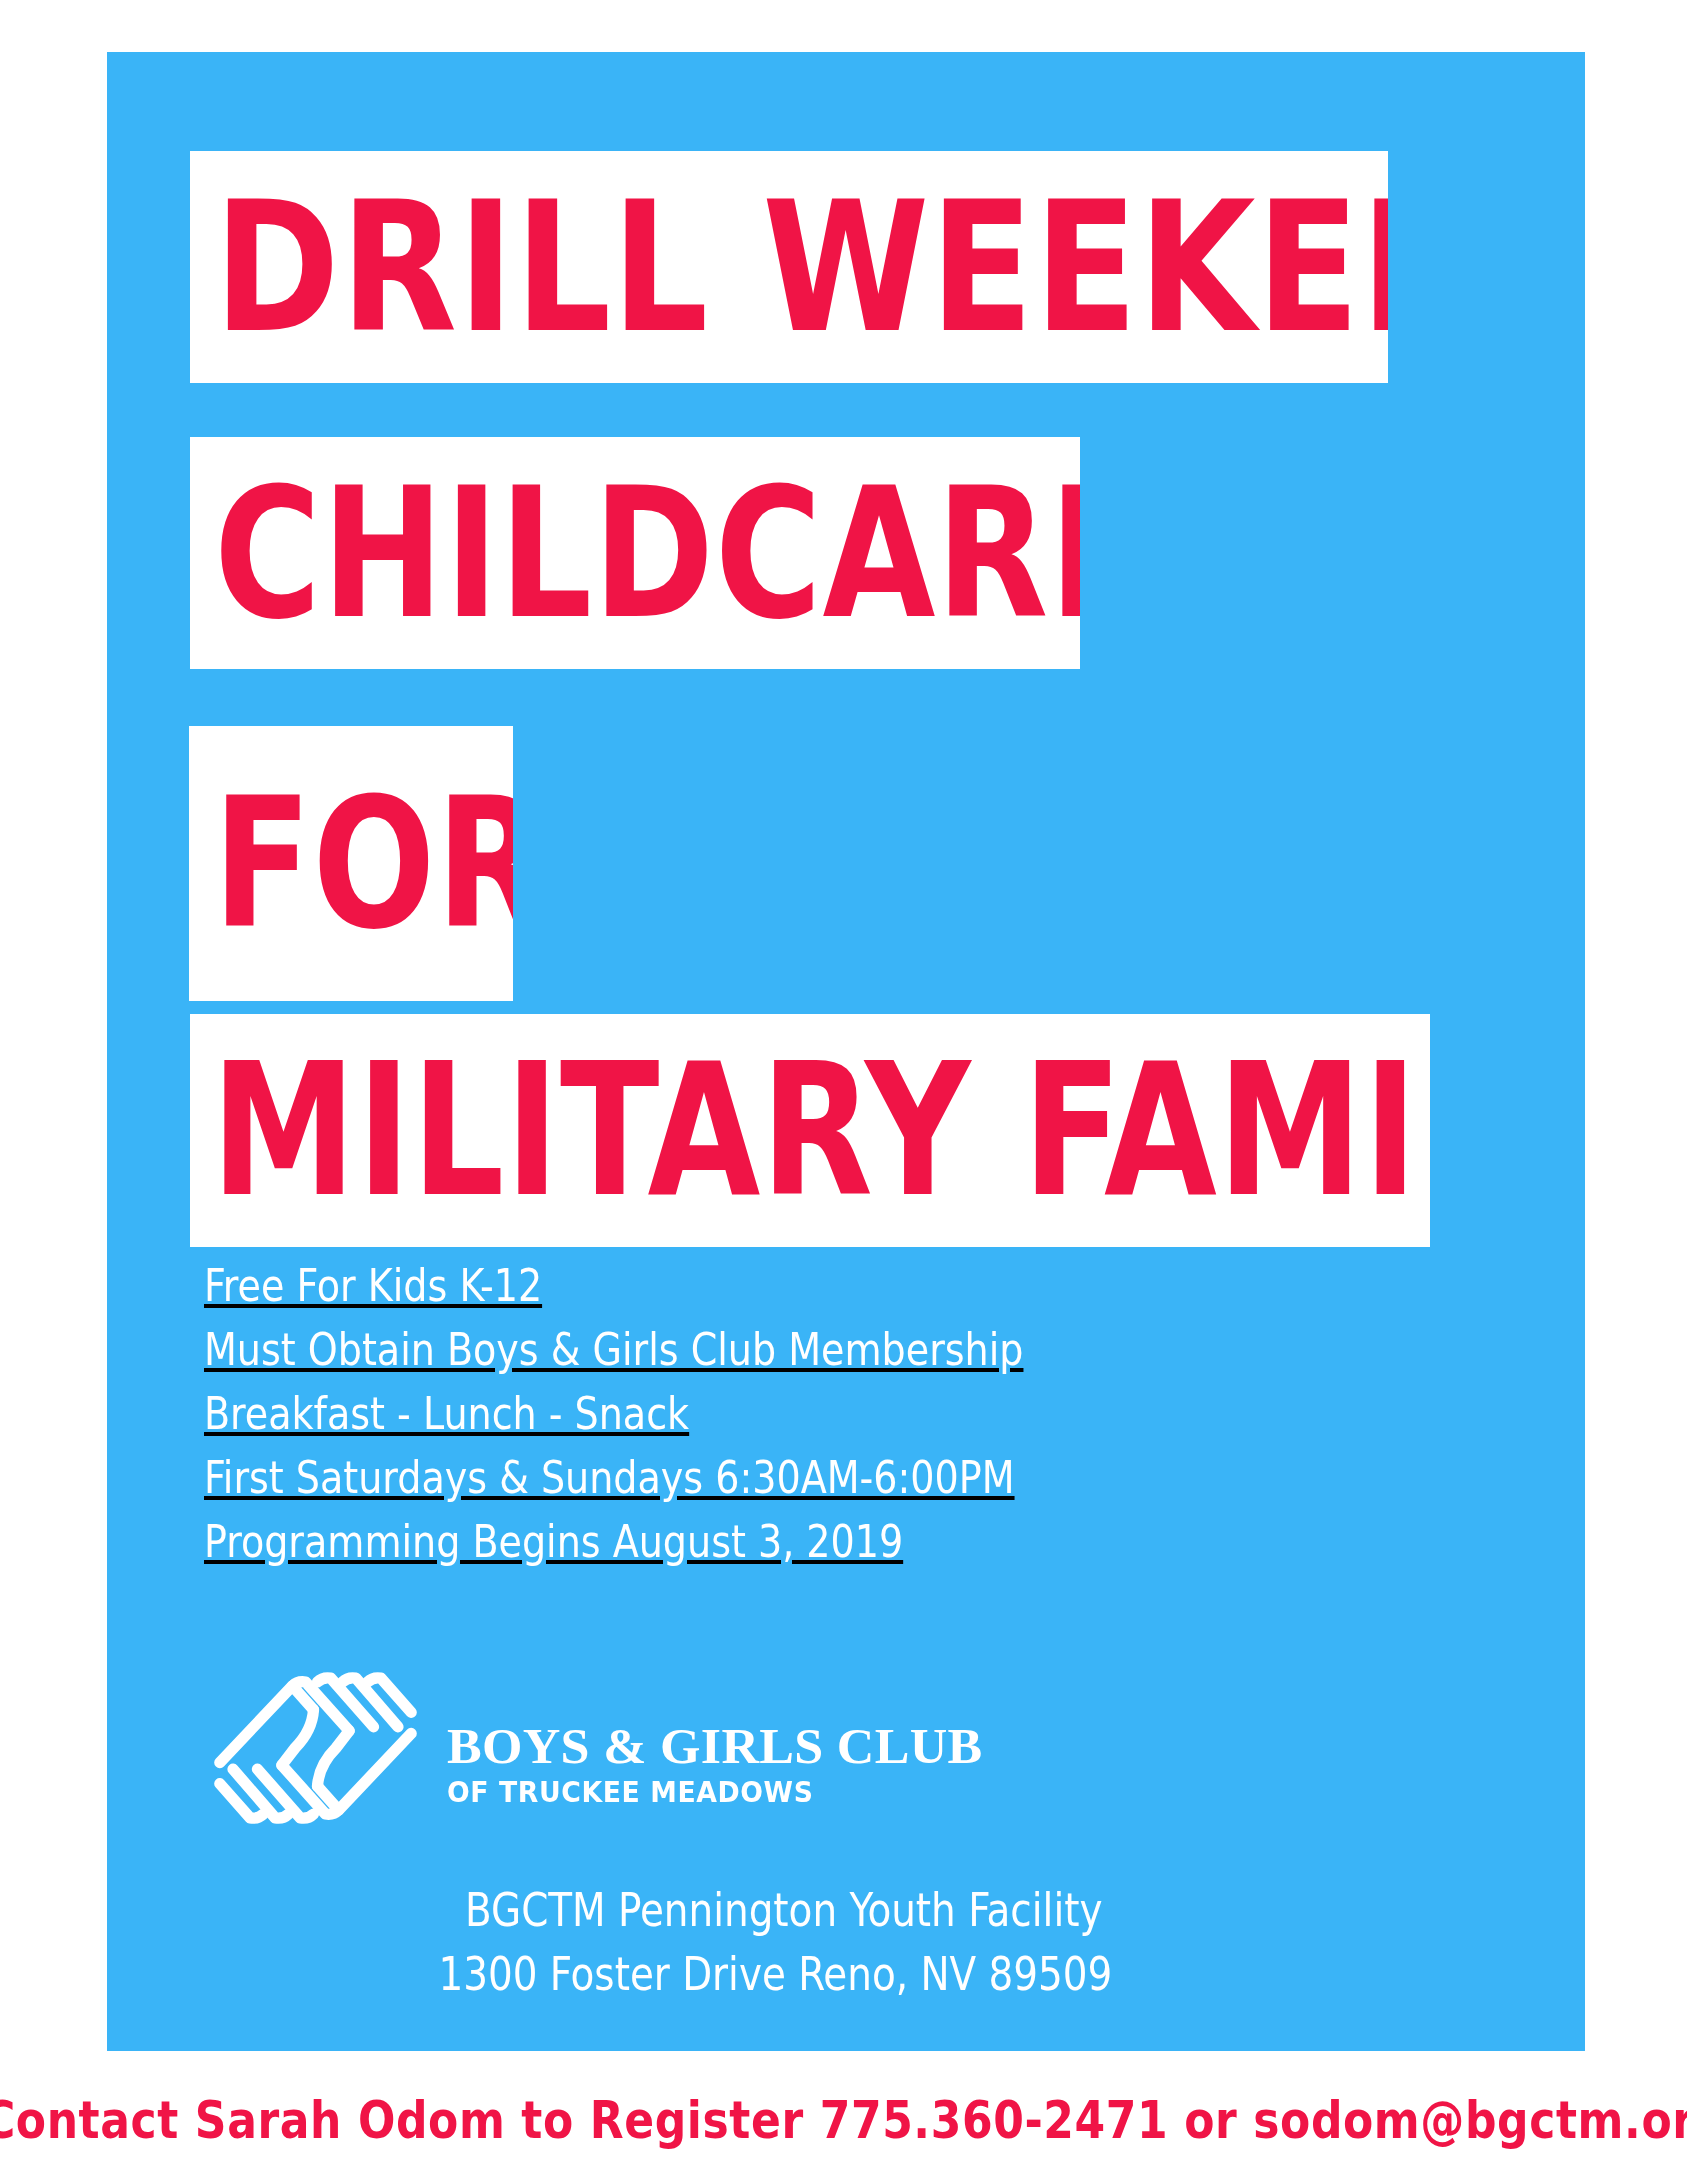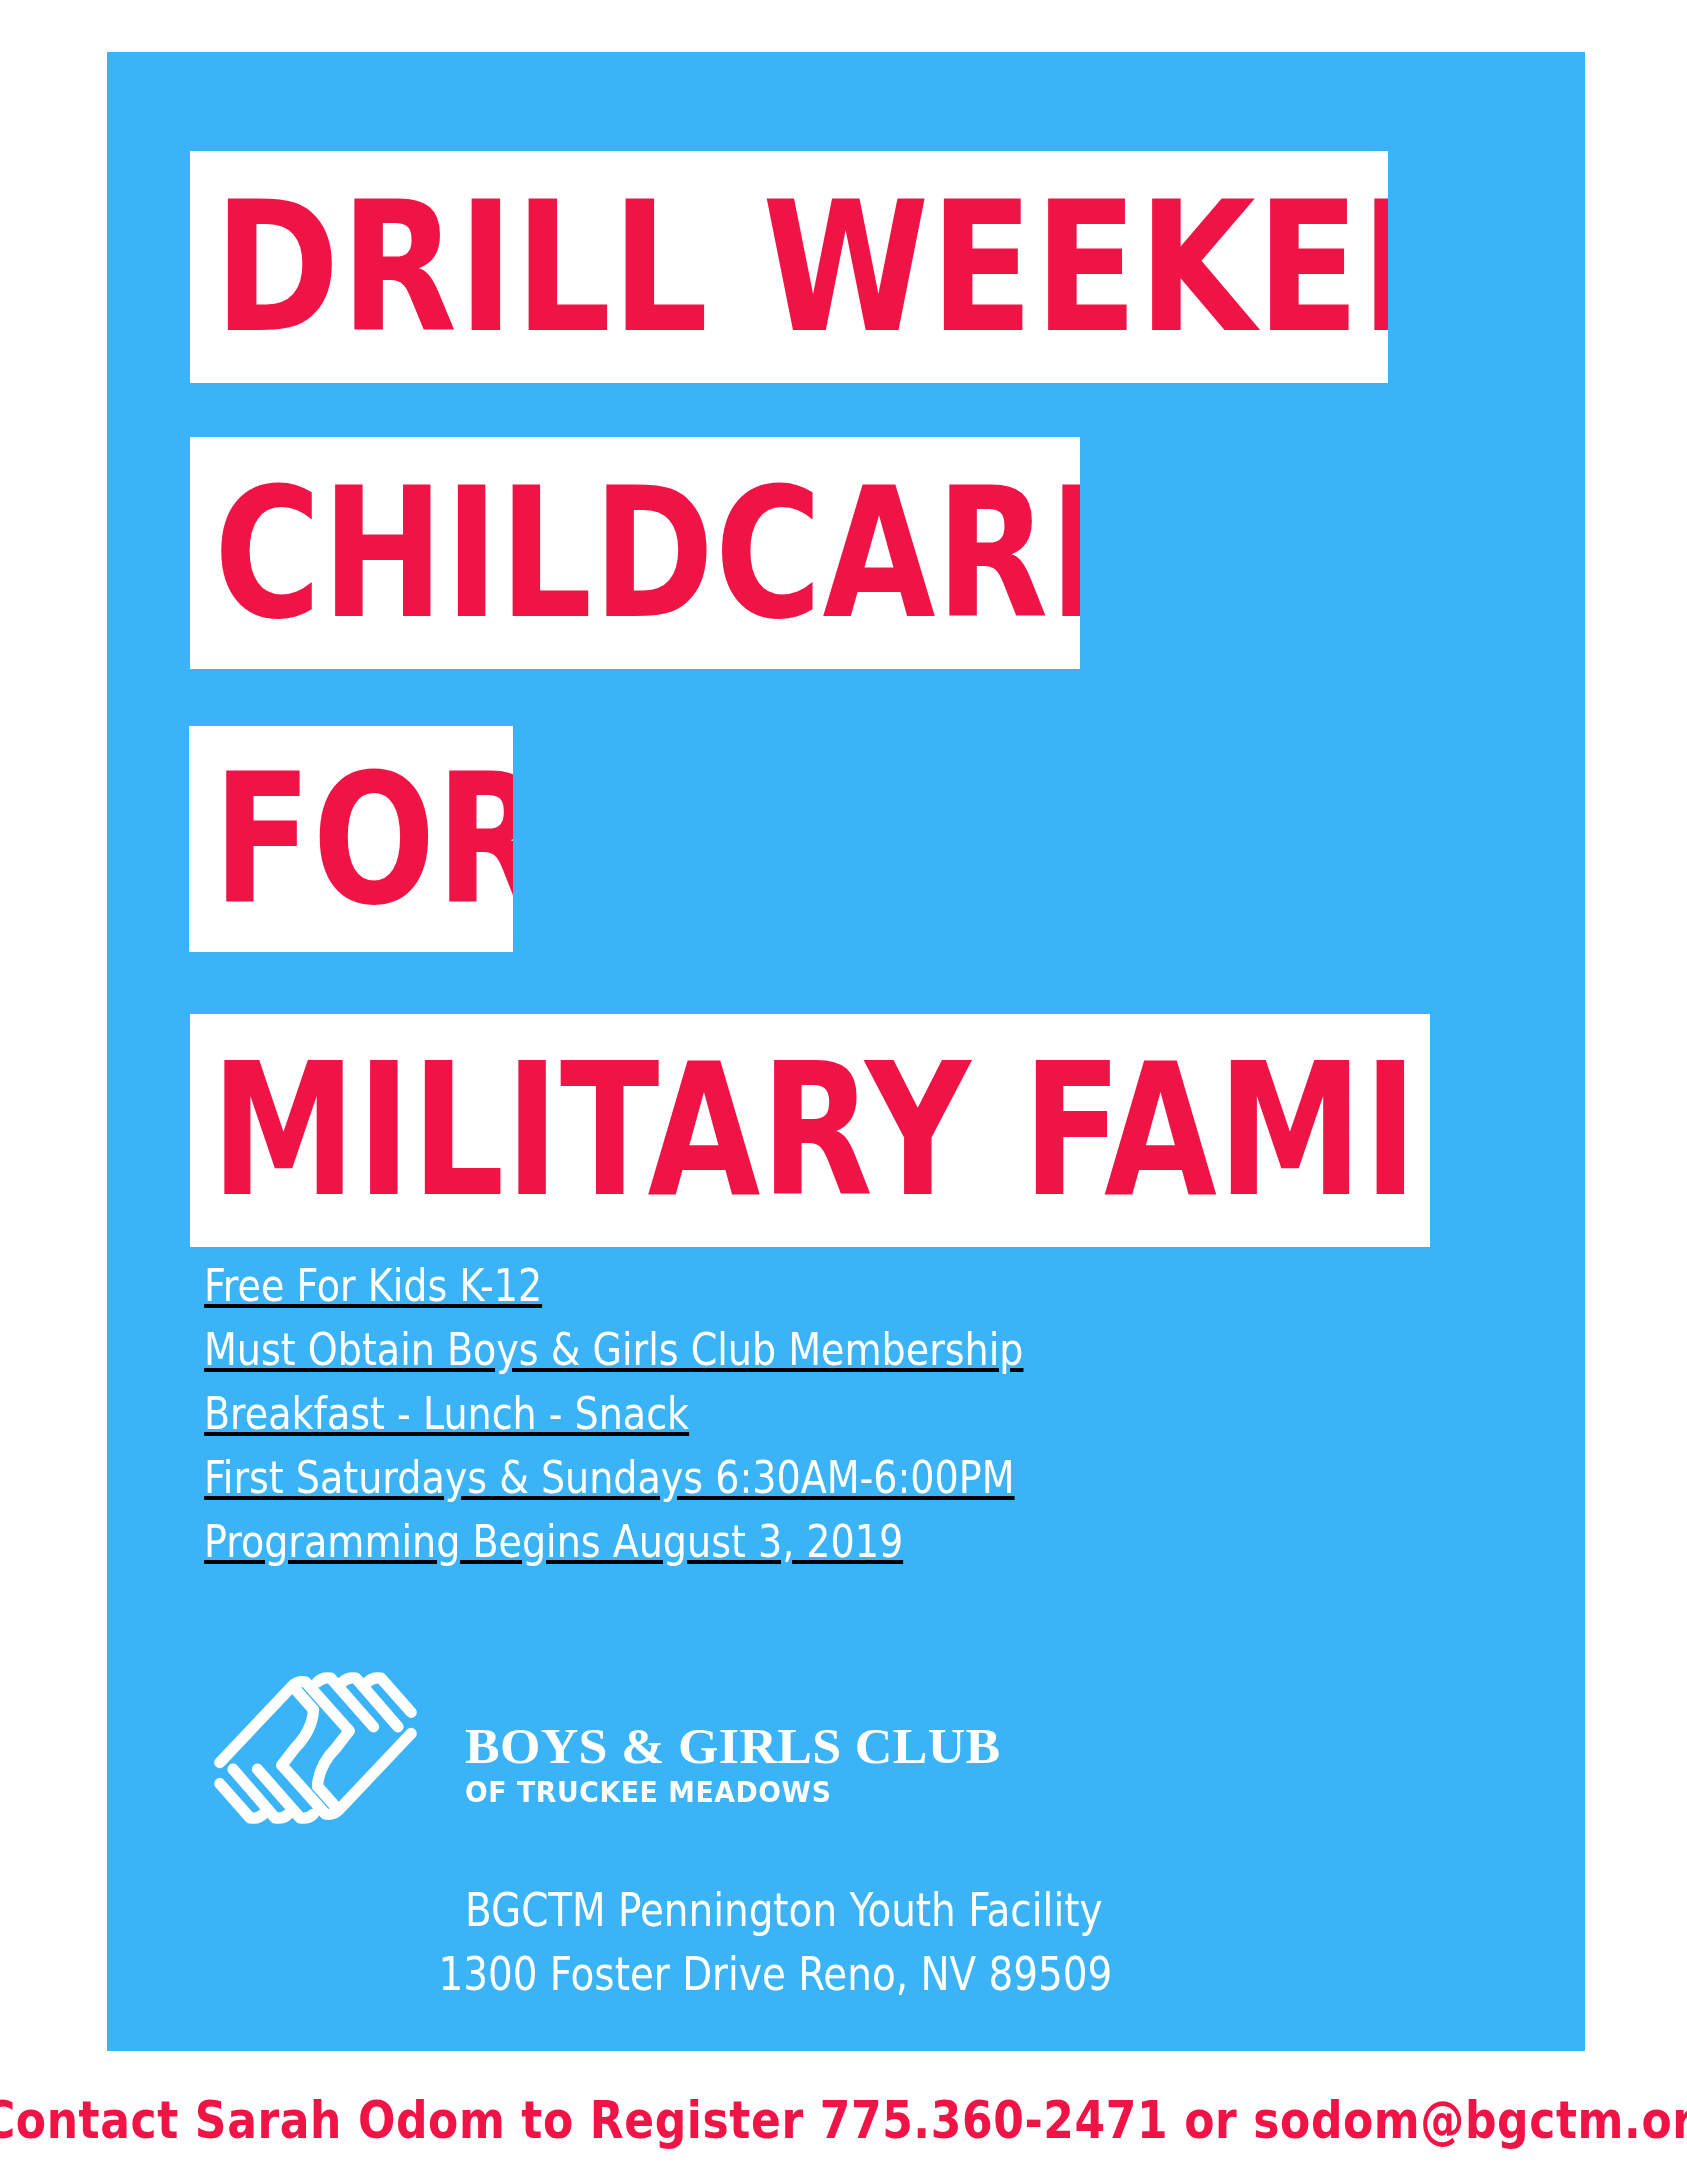--- a/index.html
+++ b/index.html
@@ -66,21 +66,21 @@
     font-size: 153px;
     line-height: 0.80;
     margin-left: 24px;
     transform: scaleX(1.06) scaleY(1.18);
   }
 
   #band-for {
     left: 189px;
     top: 726px;
     width: 324px;
-    height: 226px;
+    height: 275px;
   }
   #band-for .headline-text {
     font-size: 153px;
     line-height: 0.80;
     margin-left: 24px;
     transform: scaleX(1.05) scaleY(1.18);
   }
 
   #band-military-families {
     left: 190px;
@@ -114,21 +114,21 @@
     transform: scaleX(0.94);
   }
 
   
   #logo-lockup {
     position: absolute;
     left: 213px;
     top: 1649px;
     display: flex;
     align-items: center;
-    gap: 47px;
+    gap: 29px;
   }
   #bgc-hands-icon {
     width: 205px;
     height: 198px;
     display: block;
   }
   #logo-wordmark {
     display: flex;
     flex-direction: column;
     justify-content: center;

